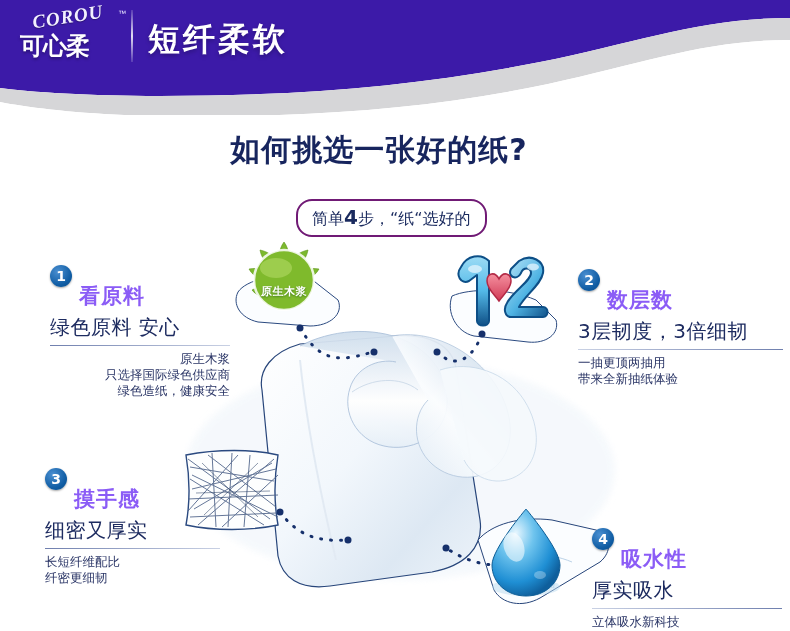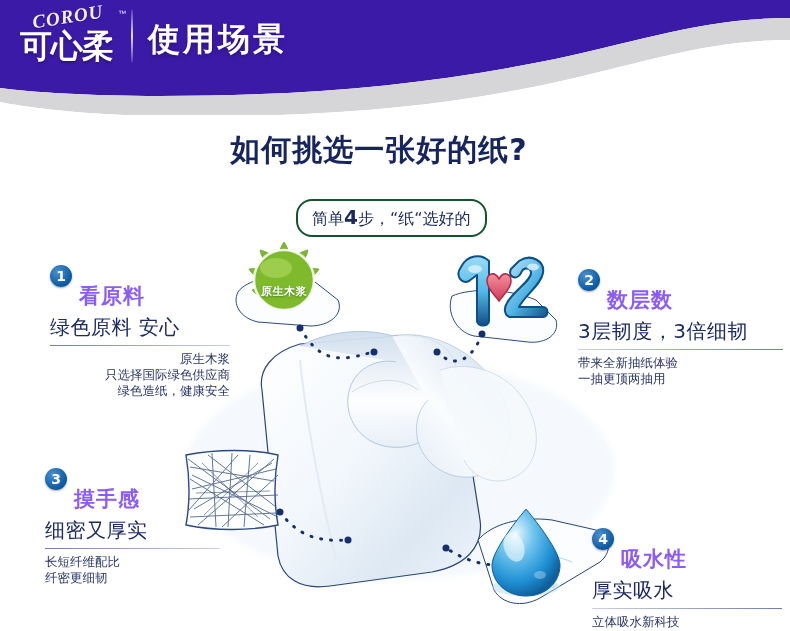--- a/index.html
+++ b/index.html
@@ -21,21 +21,21 @@
     font-family:"Liberation Serif","DejaVu Serif",serif;
     font-style:italic;font-weight:bold;font-size:19px;color:#f2f0ff;
     letter-spacing:1px;transform:rotate(-9deg);
     text-shadow:0 1px 1px rgba(0,0,0,.35);
   }
   .logo-tm{
     position:absolute;left:104px;top:3px;font-size:8px;color:#e9e6ff;
   }
   .logo-cn{
     position:absolute;left:6px;top:18px;
-    font-size:32px;font-weight:bold;color:#ffffff;
+    font-size:24px;font-weight:bold;color:#ffffff;
     letter-spacing:-1px;
     font-family:"DejaVu Sans","Liberation Sans",sans-serif;
     text-shadow:0 2px 3px rgba(0,0,0,.30);
     line-height:44px;
   }
   .logo-divider{
     position:absolute;left:131px;top:10px;width:2px;height:52px;
     background:linear-gradient(to bottom,rgba(255,255,255,.15),rgba(255,255,255,.85),rgba(255,255,255,.15));
   }
   .banner-title{
@@ -47,21 +47,21 @@
 
   
   .main-title{
     position:absolute;left:0;top:130px;width:758px;text-align:center;
     font-size:30px;font-weight:bold;color:#17255e;letter-spacing:1px;
     font-family:"DejaVu Sans","Liberation Sans",sans-serif;
   }
   .badge{
     position:absolute;left:296px;top:199px;
     padding:4px 14px 5px 14px;
-    border:2px solid #14532d;border-radius:16px;background:#ffffff;
+    border:2px solid #701a75;border-radius:16px;background:#ffffff;
     font-size:16px;color:#1a2a5e;white-space:nowrap;
     font-family:"DejaVu Sans","Liberation Sans",sans-serif;
     z-index:30;
   }
   .badge b{font-size:20px;font-weight:bold;}
 
   
   .step{position:absolute;z-index:25;}
   .step-head{display:flex;align-items:center;gap:7px;}
   .num{
@@ -122,21 +122,21 @@
       <path d="M0,88 C30,92 90,96 160,96 C300,96 420,86 540,62 C640,42 700,18 790,18 V40 C706,40 648,62 548,84 C426,110 300,118 160,116 C88,115 30,108 0,102 Z" fill="#d6d6d8"></path>
       <path d="M0,102 C30,108 88,115 160,116 C300,118 426,110 548,84 C648,62 706,40 790,40 V115 H0 Z" fill="#ffffff"></path>
     </svg>
 
     <div class="logo-wrap">
       <div class="logo-script">COROU</div>
       <div class="logo-tm">™</div>
       <div class="logo-cn">可心柔</div>
     </div>
     <div class="logo-divider"></div>
-    <div class="banner-title">使用场景</div>
+    <div class="banner-title">短纤柔软</div>
   </div>
 
   <div class="main-title">如何挑选一张好的纸?</div>
 
   <div class="badge">
     <span>简单</span><b>4</b><span>步，“纸“选好的</span>
   </div>
 
   <svg class="art" viewBox="0 0 790 631">
     <defs>
@@ -318,22 +318,22 @@
   </div>
 
   <div class="step ta-l" id="step2">
     <div class="step-head">
       <div class="num">2</div>
       <div class="step-title">数层数</div>
     </div>
     <div class="step-sub">3层韧度，3倍细韧</div>
     <div class="rule rev"></div>
     <div class="step-desc ta-l">
+      <div>一抽更顶两抽用</div>
       <div>带来全新抽纸体验</div>
-      <div>一抽更顶两抽用</div>
     </div>
   </div>
 
   <div class="step ta-l" id="step3">
     <div class="step-head">
       <div class="num">3</div>
       <div class="step-title">摸手感</div>
     </div>
     <div class="step-sub">细密又厚实</div>
     <div class="rule"></div>

